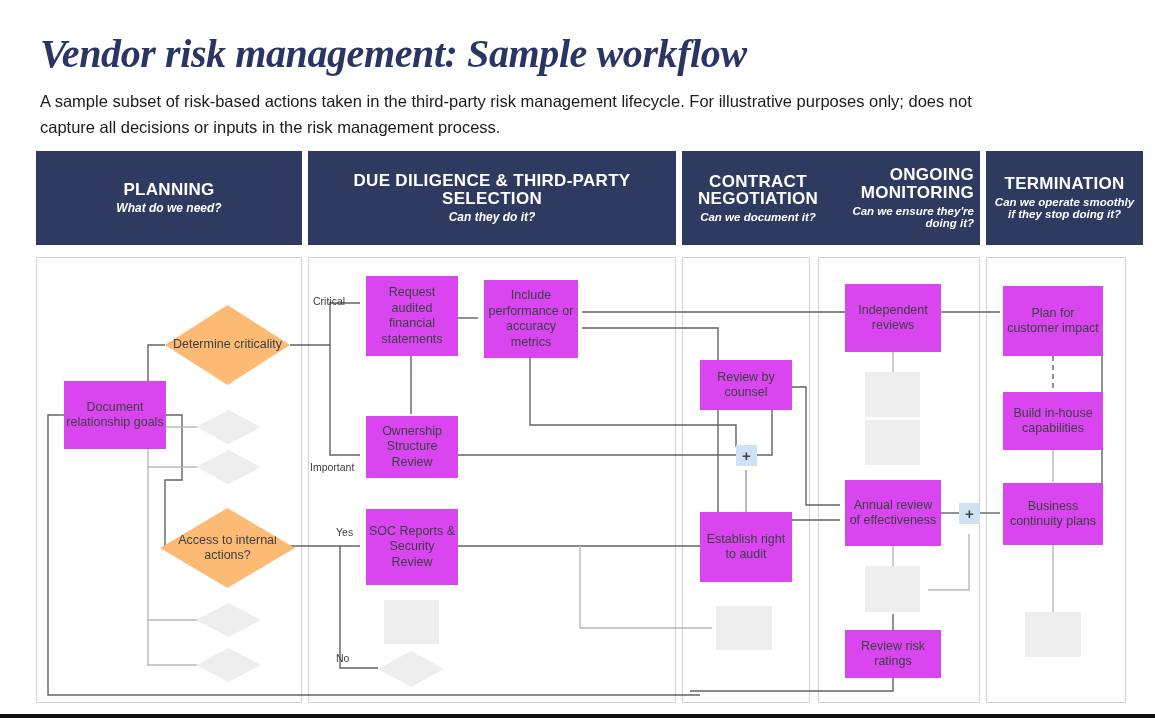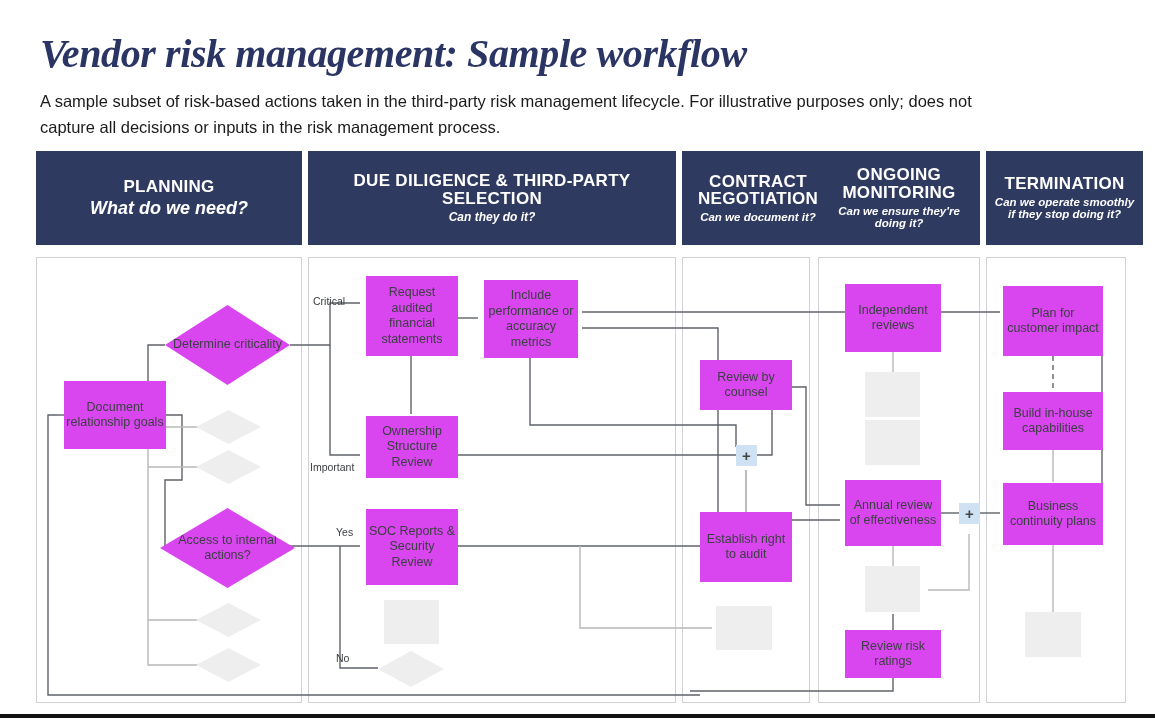--- a/index.html
+++ b/index.html
@@ -79,21 +79,21 @@
     line-height:1;
   }
   .diamond{
     position:absolute;
     display:flex;align-items:center;justify-content:center;
     text-align:center;
     font-size:12.5px;line-height:15.5px;color:#3c4043;font-weight:500;
     clip-path:polygon(50% 0%,100% 50%,50% 100%,0% 50%);
     box-sizing:border-box;
   }
-  .diamond.blue{ background:#d946ef; }
+  .diamond.blue{ background:#fdba74; }
   .diamond.ghost{ background:#eeeeee; }
 
   
   .elabel{
     position:absolute;
     font-size:10.5px;color:#3c4043;
     white-space:nowrap;font-weight:500;
   }
 
   
@@ -108,34 +108,34 @@
 </head>
 <body>
 
 <div id="root">
 
   <div class="title">Vendor risk management: Sample workflow</div>
   <div class="subtitle">A sample subset of risk-based actions taken in the third-party risk management lifecycle. For illustrative purposes only; does not capture all decisions or inputs in the risk management process.</div>
 
   <div class="hdr" style="left:36px;top:151px;width:266px;height:94px;">
     <div class="h-title" style="font-size:17px;">Planning</div>
-    <div class="h-sub" style="font-size:18px;">What do we need?</div>
+    <div class="h-sub" style="font-size:12px;">What do we need?</div>
   </div>
 
   <div class="hdr" style="left:308px;top:151px;width:368px;height:94px;">
     <div class="h-title" style="font-size:17px;">Due diligence &amp; third-party selection</div>
     <div class="h-sub" style="font-size:12px;">Can they do it?</div>
   </div>
 
   <div class="hdr" style="left:682px;top:151px;width:152px;height:94px;">
     <div class="h-title" style="font-size:17px;">Contract negotiation</div>
     <div class="h-sub" style="font-size:11.5px;">Can we document it?</div>
   </div>
 
-  <div class="hdr" style="left:818px;top:151px;width:162px;height:94px;">
+  <div class="hdr" style="left:818px;top:151px;width:162px;height:94px;text-align:right;">
     <div class="h-title" style="font-size:17px;">Ongoing monitoring</div>
     <div class="h-sub" style="font-size:11.5px;">Can we ensure they're doing it?</div>
   </div>
 
   <div class="hdr" style="left:986px;top:151px;width:157px;height:94px;">
     <div class="h-title" style="font-size:17px;">Termination</div>
     <div class="h-sub" style="font-size:11.5px;">Can we operate smoothly if they stop doing it?</div>
   </div>
 
   <div class="panel" style="left:36px;top:257px;width:266px;height:446px;"></div>

